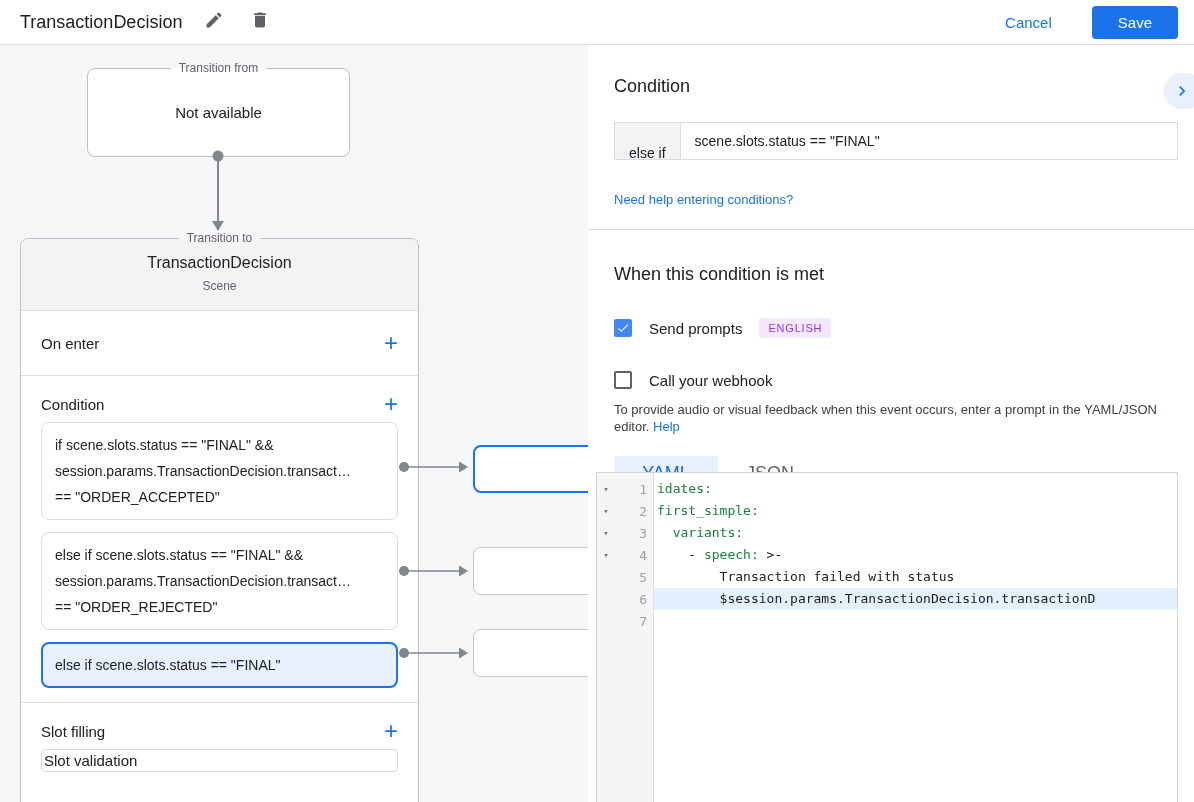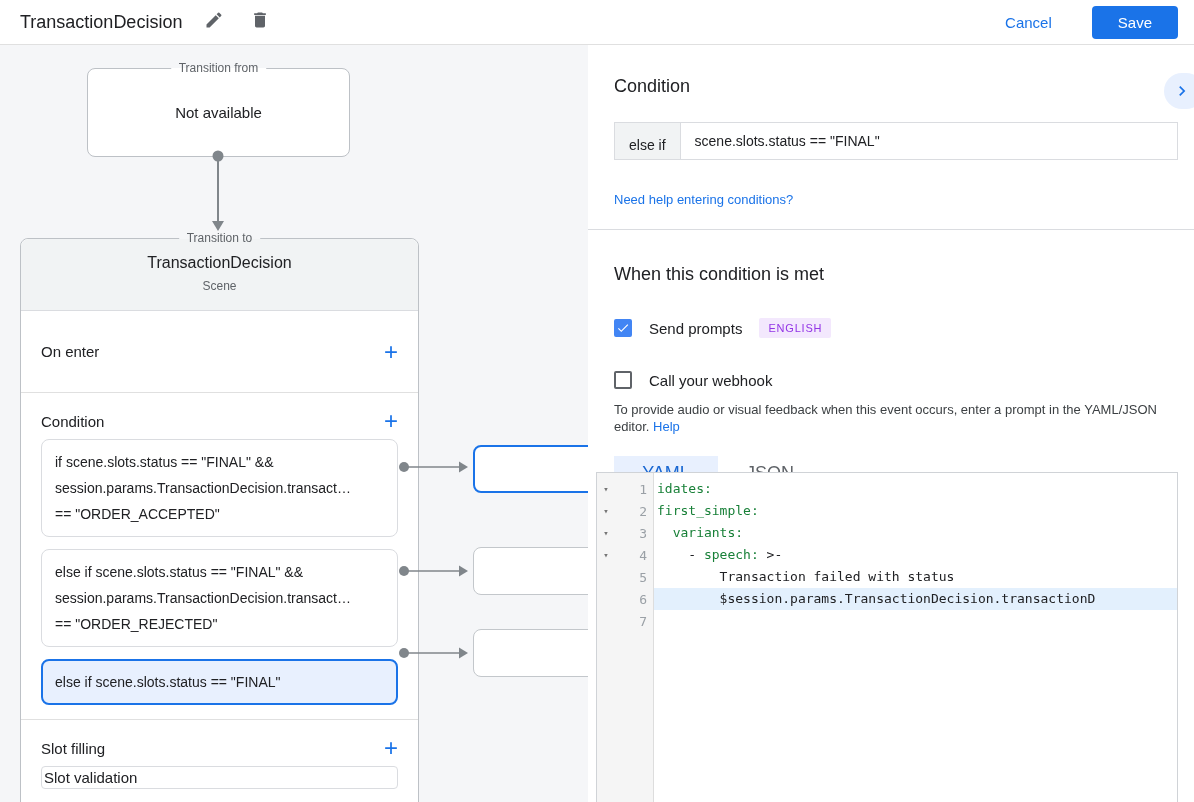--- a/index.html
+++ b/index.html
@@ -29,21 +29,21 @@
   .box-from { left:87px; top:23px; width:263px; height:89px;
               display:flex; align-items:center; justify-content:center; font-size:15px; }
   .box-from .legend { background:linear-gradient(to bottom,#f5f6f8 50%,#ffffff 50%); }
 
   .box-to { left:20px; top:193px; width:399px; height:640px; }
   .box-to .legend { background:linear-gradient(to bottom,#f5f6f8 50%,#f1f3f4 50%); }
   .scene-head { background:#f1f3f4; border-bottom:1px solid #dadce0; border-radius:8px 8px 0 0;
                 height:72px; text-align:center; padding-top:15px; }
   .scene-head .scene-name { font-size:16px; color:#202124; }
   .scene-head .scene-type { font-size:12px; color:#5f6368; margin-top:7px; }
-  .row-section { height:82px; display:flex; align-items:center; justify-content:space-between;
+  .row-section { height:65px; display:flex; align-items:center; justify-content:space-between;
                  padding:0 20px; border-bottom:1px solid #e0e0e0; font-size:15px; }
   .sec-label-row { display:flex; align-items:center; justify-content:space-between;
                    margin:18px 20px 8px 20px; font-size:15px; }
   .plus-btn { color:#1a73e8; font-size:24px; font-weight:300; line-height:20px; cursor:pointer; }
   .cond-card { border:1px solid #dadce0; border-radius:8px; background:#fff;
                margin:0 20px 12px 20px; padding:9px 13px; font-size:14px; line-height:26px;
                color:#202124; cursor:pointer; }
   .cond-card.selected { background:#e8f0fe; border:2px solid #1a73e8; padding:8px 12px; }
   .sec-divider { border-top:1px solid #e0e0e0; margin-top:14px; }
   .slot-card { border:1px solid #dadce0; border-radius:4px; background:#fff;
@@ -58,21 +58,21 @@
 
   
   .panel-inner { padding:0 26px; }
   .panel h2 { font-size:18px; font-weight:400; color:#202124; }
   .cond-title { padding-top:31px; }
   .collapse-btn { position:absolute; top:28px; right:-10px; width:40px; height:36px;
                   background:#e8f0fe; border-radius:18px; display:flex; align-items:center;
                   cursor:pointer; padding-left:8px; }
   .collapse-btn svg { width:20px; height:20px; fill:#1a73e8; }
   .cond-row { display:flex; height:38px; border:1px solid #dadce0; margin:25px 16px 0 26px; background:#fff; }
-  .cond-prefix { background:#f1f3f4; border-right:1px solid #dadce0; padding:4px 14px;
+  .cond-prefix { background:#f1f3f4; border-right:1px solid #dadce0; padding:12px 14px;
                  font-size:14px; line-height:36px; color:#202124; flex:none; }
   .cond-input { flex:1; border:none; outline:none; font-size:14px; padding:0 14px;
                 color:#202124; font-family:inherit; background:#fff; }
   .link { color:#1a73e8; font-size:13px; cursor:pointer; text-decoration:none; }
   .help-row { margin:30px 0 0 26px; }
   .panel-divider { border-top:1px solid #dadce0; margin-top:21px; }
   .when-title { margin:34px 0 0 0; }
   .check-row { display:flex; align-items:center; margin-top:33px; }
   .checkbox { width:18px; height:18px; border:2px solid #5f6368; border-radius:2px; flex:none;
               cursor:pointer; background:#fff; }

